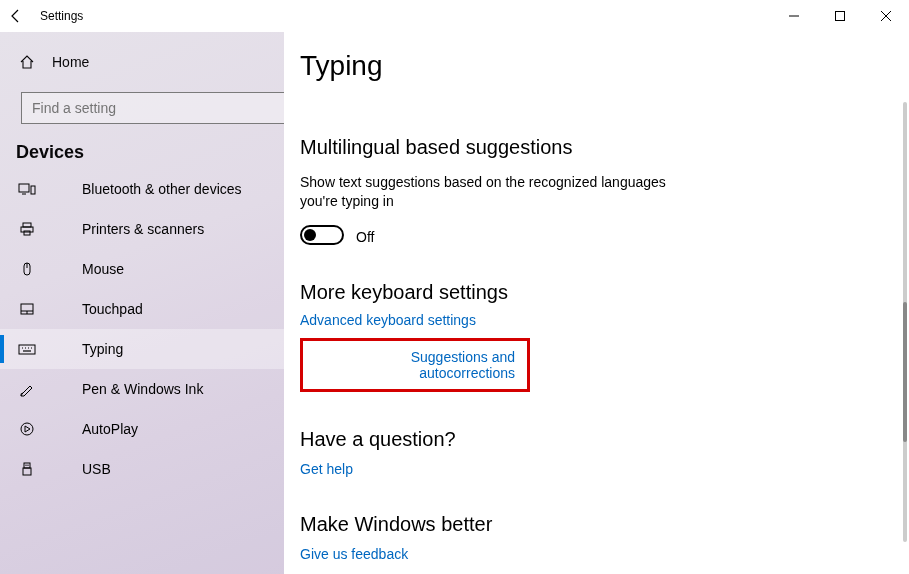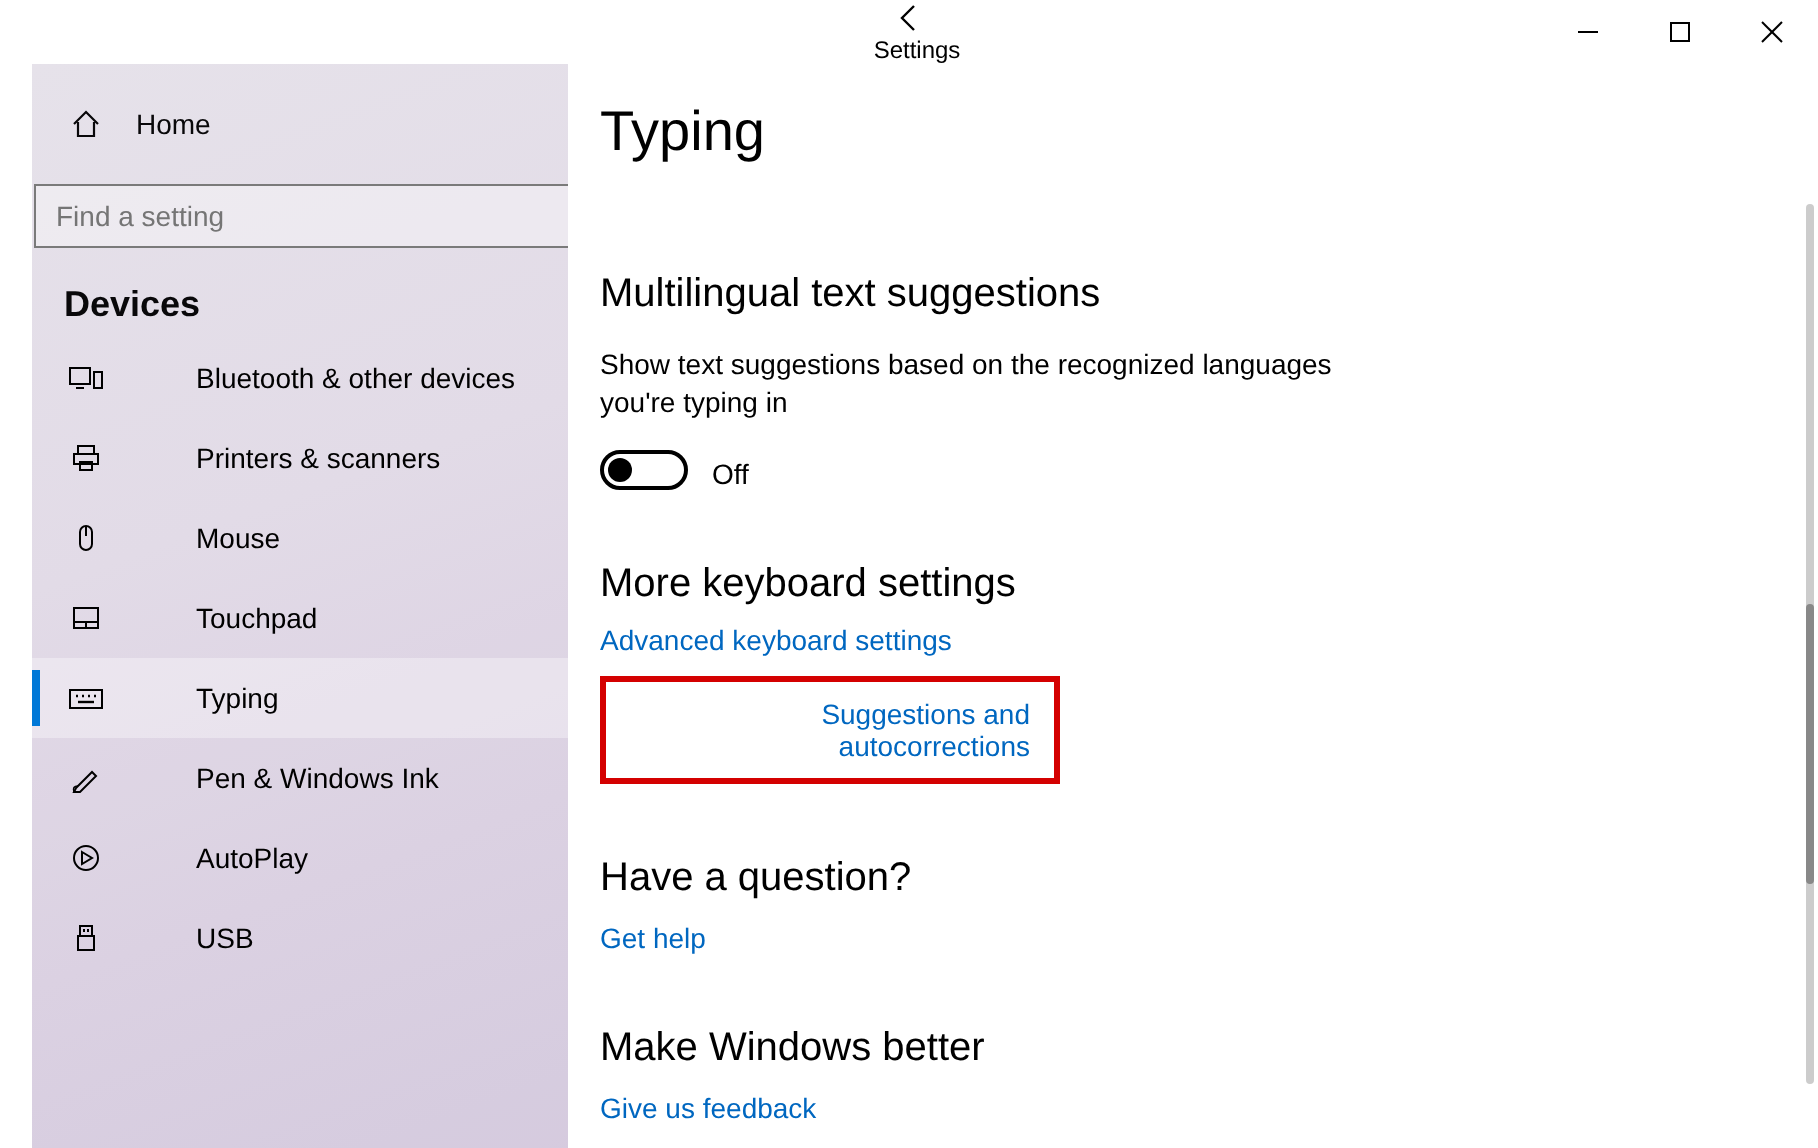--- a/index.html
+++ b/index.html
@@ -1,32 +1,32 @@
 <!DOCTYPE html>
 <html><head>
 <meta charset="utf-8">
 <style>
   * { box-sizing: border-box; margin: 0; padding: 0; font-family: "Segoe UI", Arial, sans-serif; }
   body { width: 909px; height: 574px; overflow: hidden; background: #fff; position: relative; }
   
-  .titlebar { height: 32px; display: flex; align-items: center; padding-left: 0; background: rgba(255,255,255,0.85); position: relative; z-index: 5; flex-direction: column; }
+  .titlebar { height: 32px; display: flex; align-items: center; padding-left: 0; background: rgba(255,255,255,0.85); position: relative; z-index: 5; }
   .back-btn { width: 32px; height: 32px; display:flex; align-items:center; justify-content:center; cursor:pointer; }
   .app-title { margin-left: 8px; font-size: 12px; color: #000; }
   .win-controls { position: absolute; right: 0; top: 0; display: flex; }
   .win-btn { width: 46px; height: 32px; display:flex; align-items:center; justify-content:center; cursor:pointer; }
   .win-btn svg { stroke: #000; }
   
-  .sidebar { position:absolute; top:32px; left:16px; width:324px; height:542px; background: linear-gradient(160deg, #e9e6ec 0%, #e5dfe9 40%, #ded4e4 70%, #d7cde0 100%); padding-top: 10px; }
+  .sidebar { position:absolute; top:32px; left:0; width:324px; height:542px; background: linear-gradient(160deg, #e9e6ec 0%, #e5dfe9 40%, #ded4e4 70%, #d7cde0 100%); padding-top: 10px; }
   .sidebar-overlay { position:absolute; inset:0; background: rgba(180,160,190,0.05); pointer-events:none; }
   
   .home-row { height: 40px; display:flex; align-items:center; padding-left: 16px; cursor:pointer; }
   .home-row .icon { width: 22px; display:flex; justify-content:center; }
   .home-row .label { margin-left: 14px; font-size: 14px; color:#000; }
   
-  .search-wrap { margin: 10px 14px 0 1px; position:relative; }
+  .search-wrap { margin: 10px 14px 0 21px; position:relative; }
   .search-input { width: 100%; height: 32px; background: rgba(255,255,255,0.35); border: 1px solid #7a7a7a; padding: 0 34px 0 10px; font-size: 14px; color:#555; outline:none; }
   .search-icon { position:absolute; right:8px; top:50%; transform:translateY(-50%); }
   
   .category { padding: 18px 16px 6px 16px; font-size: 18px; font-weight:700; color:#000; }
   
   .nav-item { height: 40px; display:flex; align-items:center; padding-left:16px; cursor:pointer; position:relative;gap:30px; }
   .nav-item .icon { width:22px; display:flex; justify-content:center; color:#000; }
   .nav-item .label { margin-left: 14px; font-size: 14px; color:#000; }
   .nav-item.selected { background: rgba(255,255,255,0.35); }
   .nav-item.selected::before { content:""; position:absolute; left:0; top:6px; bottom:6px; width:4px; background:#0078d7; }
@@ -188,21 +188,21 @@
         </svg>
       </span>
     <span class="label">USB</span>
   </div>
 </div>
 
 <div class="content">
   <h1 class="page-title">Typing</h1>
   <div class="partial-toggle-hint"></div>
 
-  <h2 class="section-h first">Multilingual text suggestions</h2>
+  <h2 class="section-h first">Multilingual based suggestions</h2>
   <p class="desc">Show text suggestions based on the recognized languages you're typing in</p>
   <div class="toggle">
     <div class="toggle-track">
         <div class="toggle-knob"></div>
       </div>
     <span class="toggle-label">Off</span>
   </div>
 
   <h2 class="section-h">More keyboard settings</h2>
   <a class="link">Advanced keyboard settings</a>

